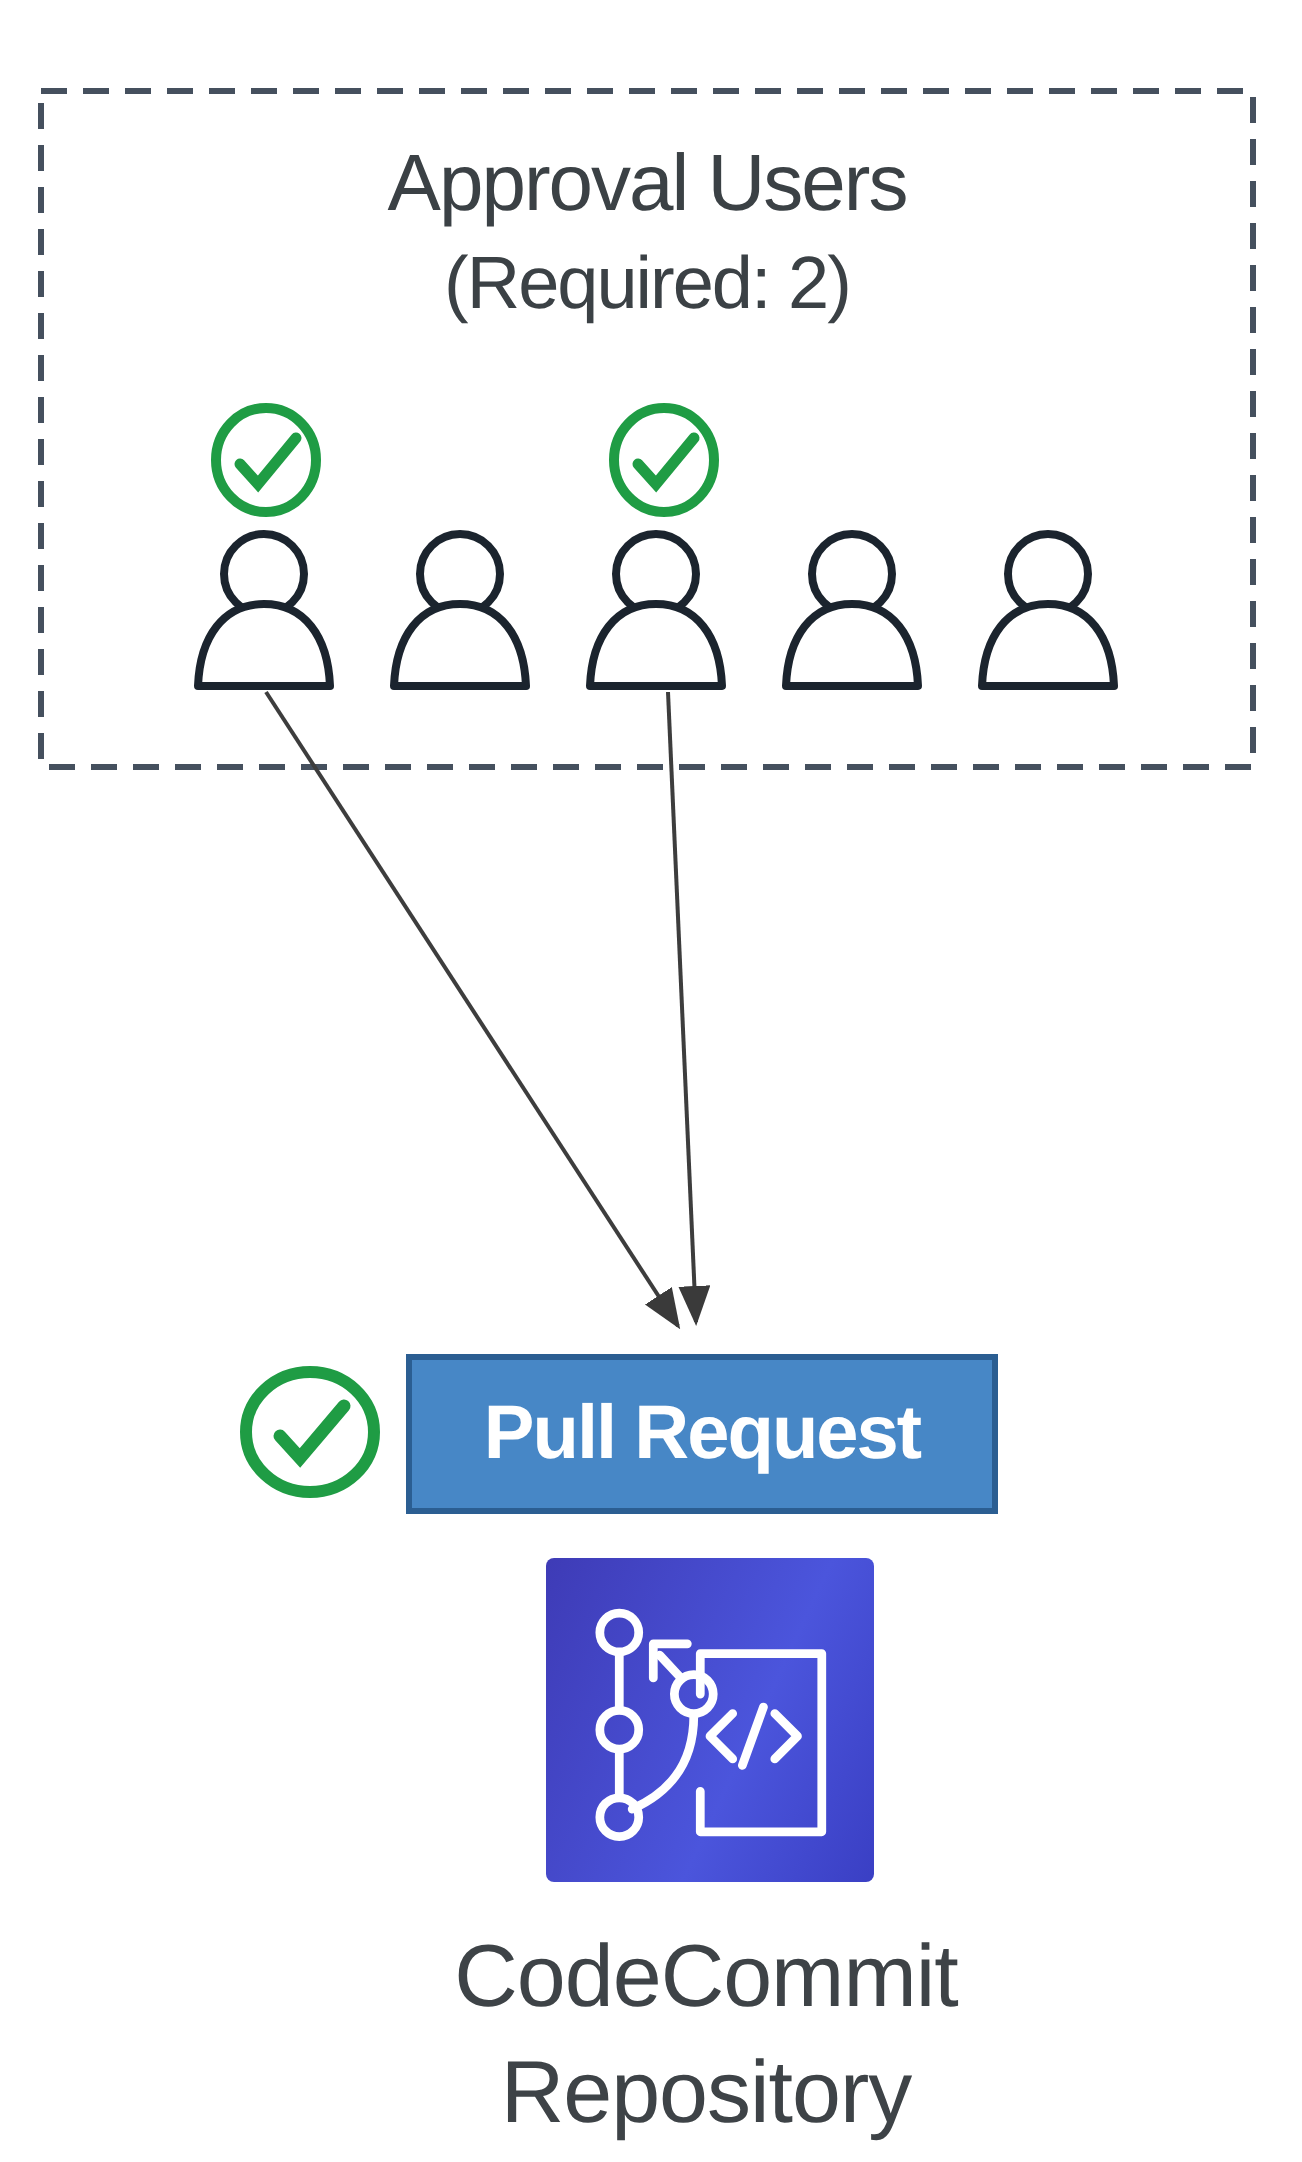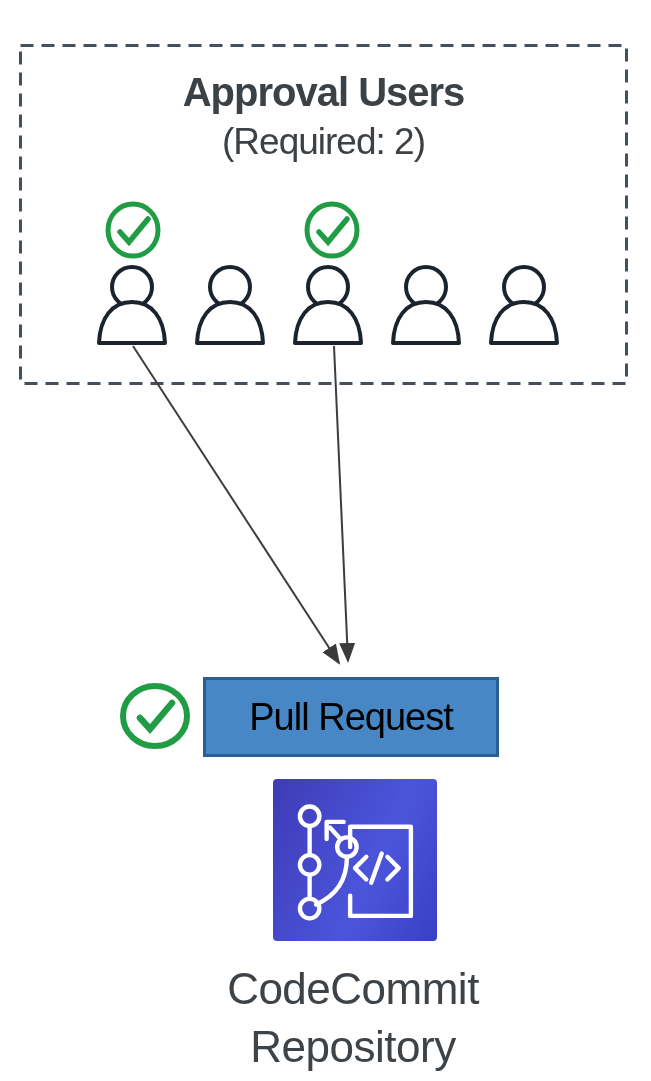--- a/index.html
+++ b/index.html
@@ -5,33 +5,33 @@
   html,body{margin:0;padding:0;background:#ffffff;}
   body{font-family:"Liberation Sans", sans-serif;}
   .canvas{position:relative;width:651px;height:1081px;background:#ffffff;overflow:hidden;}
   .overlay{position:absolute;left:0;top:0;width:651px;height:1081px;}
 
   .title-block{
     position:absolute;left:20px;top:68px;width:607px;
     text-align:center;color:#3b4145;
   }
   .title-line1{
-    font-size:40px;line-height:49px;font-weight:700;letter-spacing:-1px;
+    font-size:40px;line-height:49px;font-weight:400;letter-spacing:-1px;
   }
   .title-line2{
     font-size:37px;line-height:49px;font-weight:400;letter-spacing:-1px;
   }
 
   .pr-button{
     position:absolute;left:203px;top:677px;width:296px;height:80px;
     box-sizing:border-box;background:#4787c6;border:3px solid #2b5e92;
     display:flex;align-items:center;justify-content:center;
   }
   .pr-button span{
-    color:#000000;font-size:38px;font-weight:400;letter-spacing:-1px;
+    color:#ffffff;font-size:38px;font-weight:700;letter-spacing:-1px;
   }
 
   .cc-icon{
     position:absolute;left:273px;top:779px;width:164px;height:162px;
     background:linear-gradient(115deg,#3e3bb6 0%,#4b55dc 60%,#3a3fc4 100%);
     border-radius:4px;
   }
   .cc-icon svg{position:absolute;left:0;top:0;width:100%;height:100%;}
 
   .repo-label{

